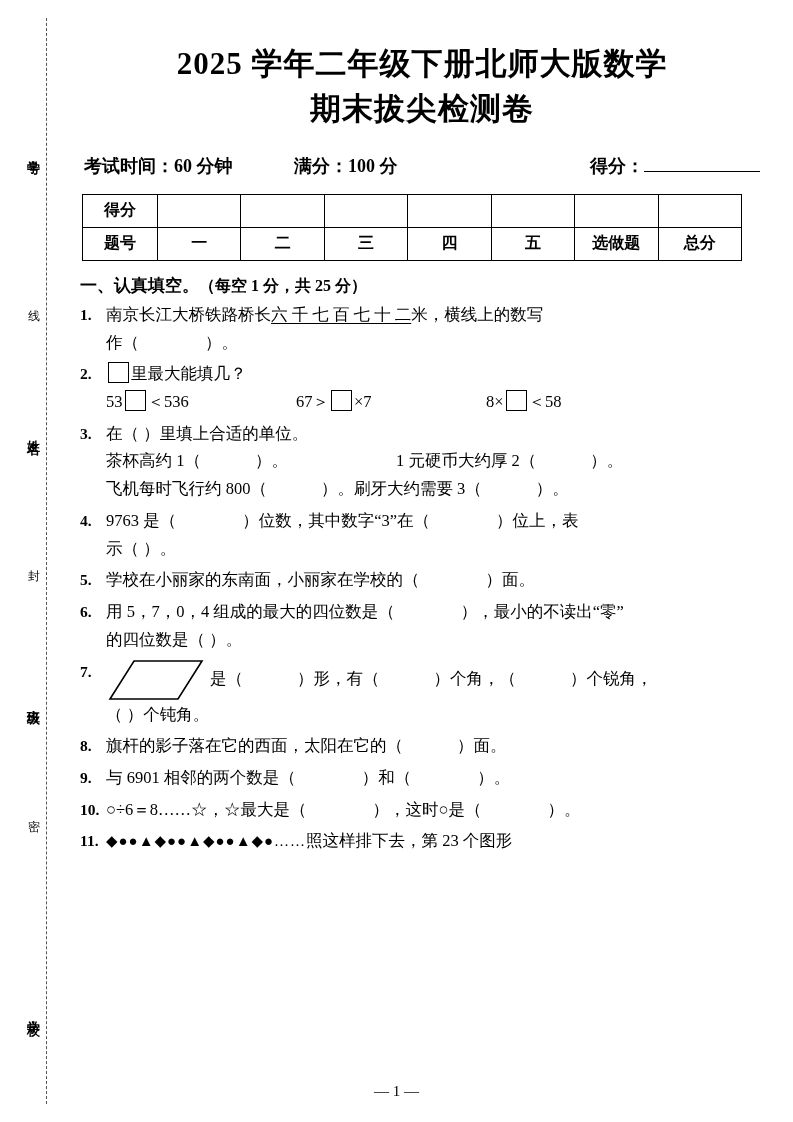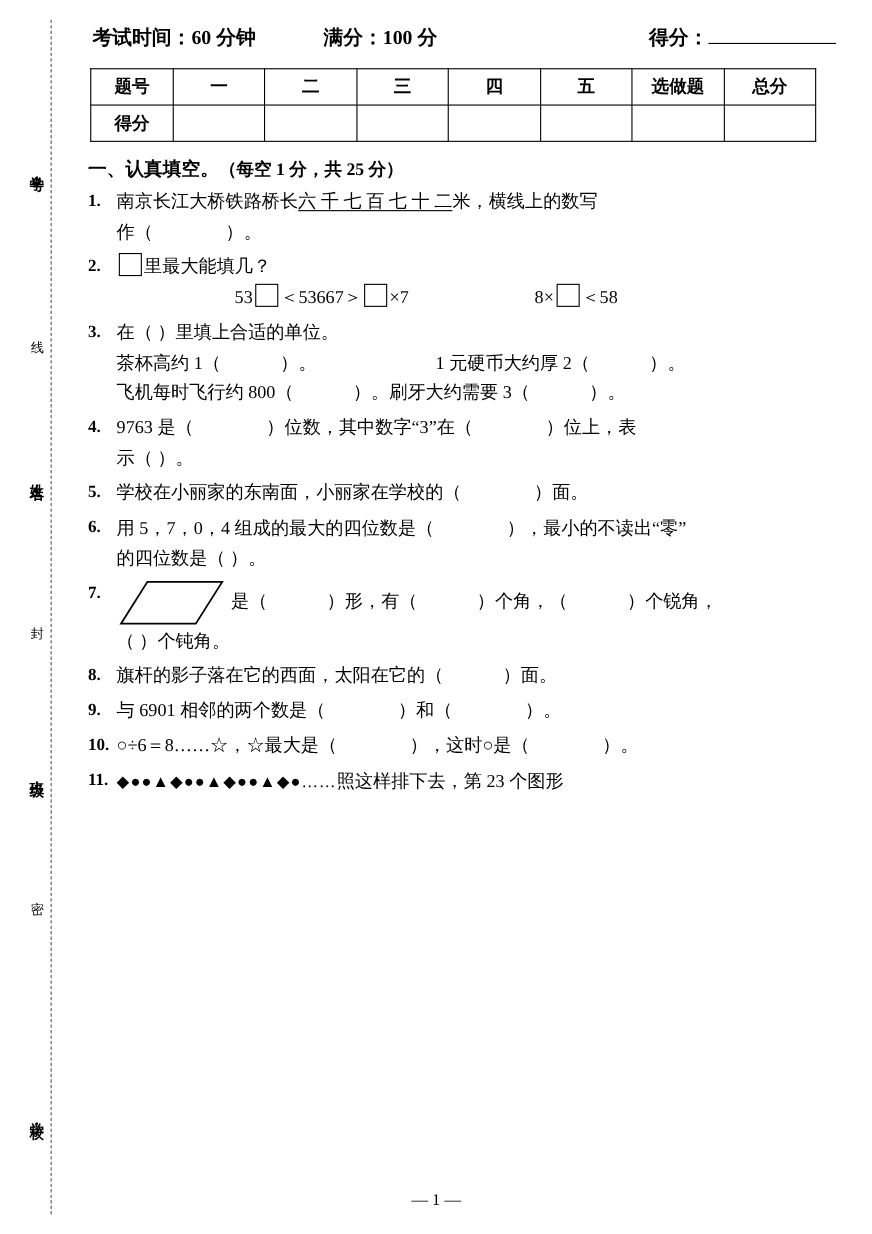--- a/index.html
+++ b/index.html
@@ -182,52 +182,56 @@
     <div class="vert-mark" style="top:300px;">线</div>
     <div class="vert-label" style="top:430px;">姓名：</div>
     <div class="vert-mark" style="top:560px;">封</div>
     <div class="vert-label" style="top:700px;">班级：</div>
     <div class="vert-mark" style="top:810px;">密</div>
     <div class="vert-label" style="top:1010px;">学校：</div>
   </div>
 
   <div class="content">
 
+    <h1 class="title">
+      <span>2025 学年二年级下册北师大版数学</span><br>
+      <span>期末拔尖检测卷</span>
+    </h1>
 
     <div class="subinfo">
       <span class="s1">考试时间：60 分钟</span>
       <span class="s2">满分：100 分</span>
       <span class="s3">
         <span>得分：</span>
         <span class="score-blank"></span>
       </span>
     </div>
 
     <table class="scoretable">
       <tbody>
           <tr>
+        <td class="hdr">得分</td>
+        <td></td>
+        <td></td>
+        <td></td>
+        <td></td>
+        <td></td>
+        <td></td>
+        <td></td>
+      </tr>
+      <tr>
         <td class="hdr">题号</td>
         <td>一</td>
         <td>二</td>
         <td>三</td>
         <td>四</td>
         <td>五</td>
         <td>选做题</td>
         <td>总分</td>
       </tr>
-      <tr>
-        <td class="hdr">得分</td>
-        <td></td>
-        <td></td>
-        <td></td>
-        <td></td>
-        <td></td>
-        <td></td>
-        <td></td>
-      </tr>
     </tbody>
       </table>
 
     <div class="section-title">
       <span>一、认真填空。</span><span class="small">（每空 1 分，共 25 分）</span>
     </div>
 
     <div class="qlist">
 
       <div class="q">
@@ -235,21 +239,21 @@
         <span>南京长江大桥铁路桥长</span><span class="ul">六 千 七 百 七 十 二</span><span>米，横线上的数写</span>
         <div class="tight">
           <span>作（</span><span class="blank-lg"></span><span>）。</span>
         </div>
       </div>
 
       <div class="q">
         <span class="num">2.</span>
         <span class="box"></span><span>里最大能填几？</span>
         <div class="tight" style="display:flex;">
-          <div style="width:190px;text-align:right;">
+          <div style="width:190px;">
             <span>53</span><span class="box"></span><span>＜536</span>
           </div>
           <div style="width:190px;">
             <span>67＞</span><span class="box"></span><span>×7</span>
           </div>
           <div>
             <span>8×</span><span class="box"></span><span>＜58</span>
           </div>
         </div>
       </div>

